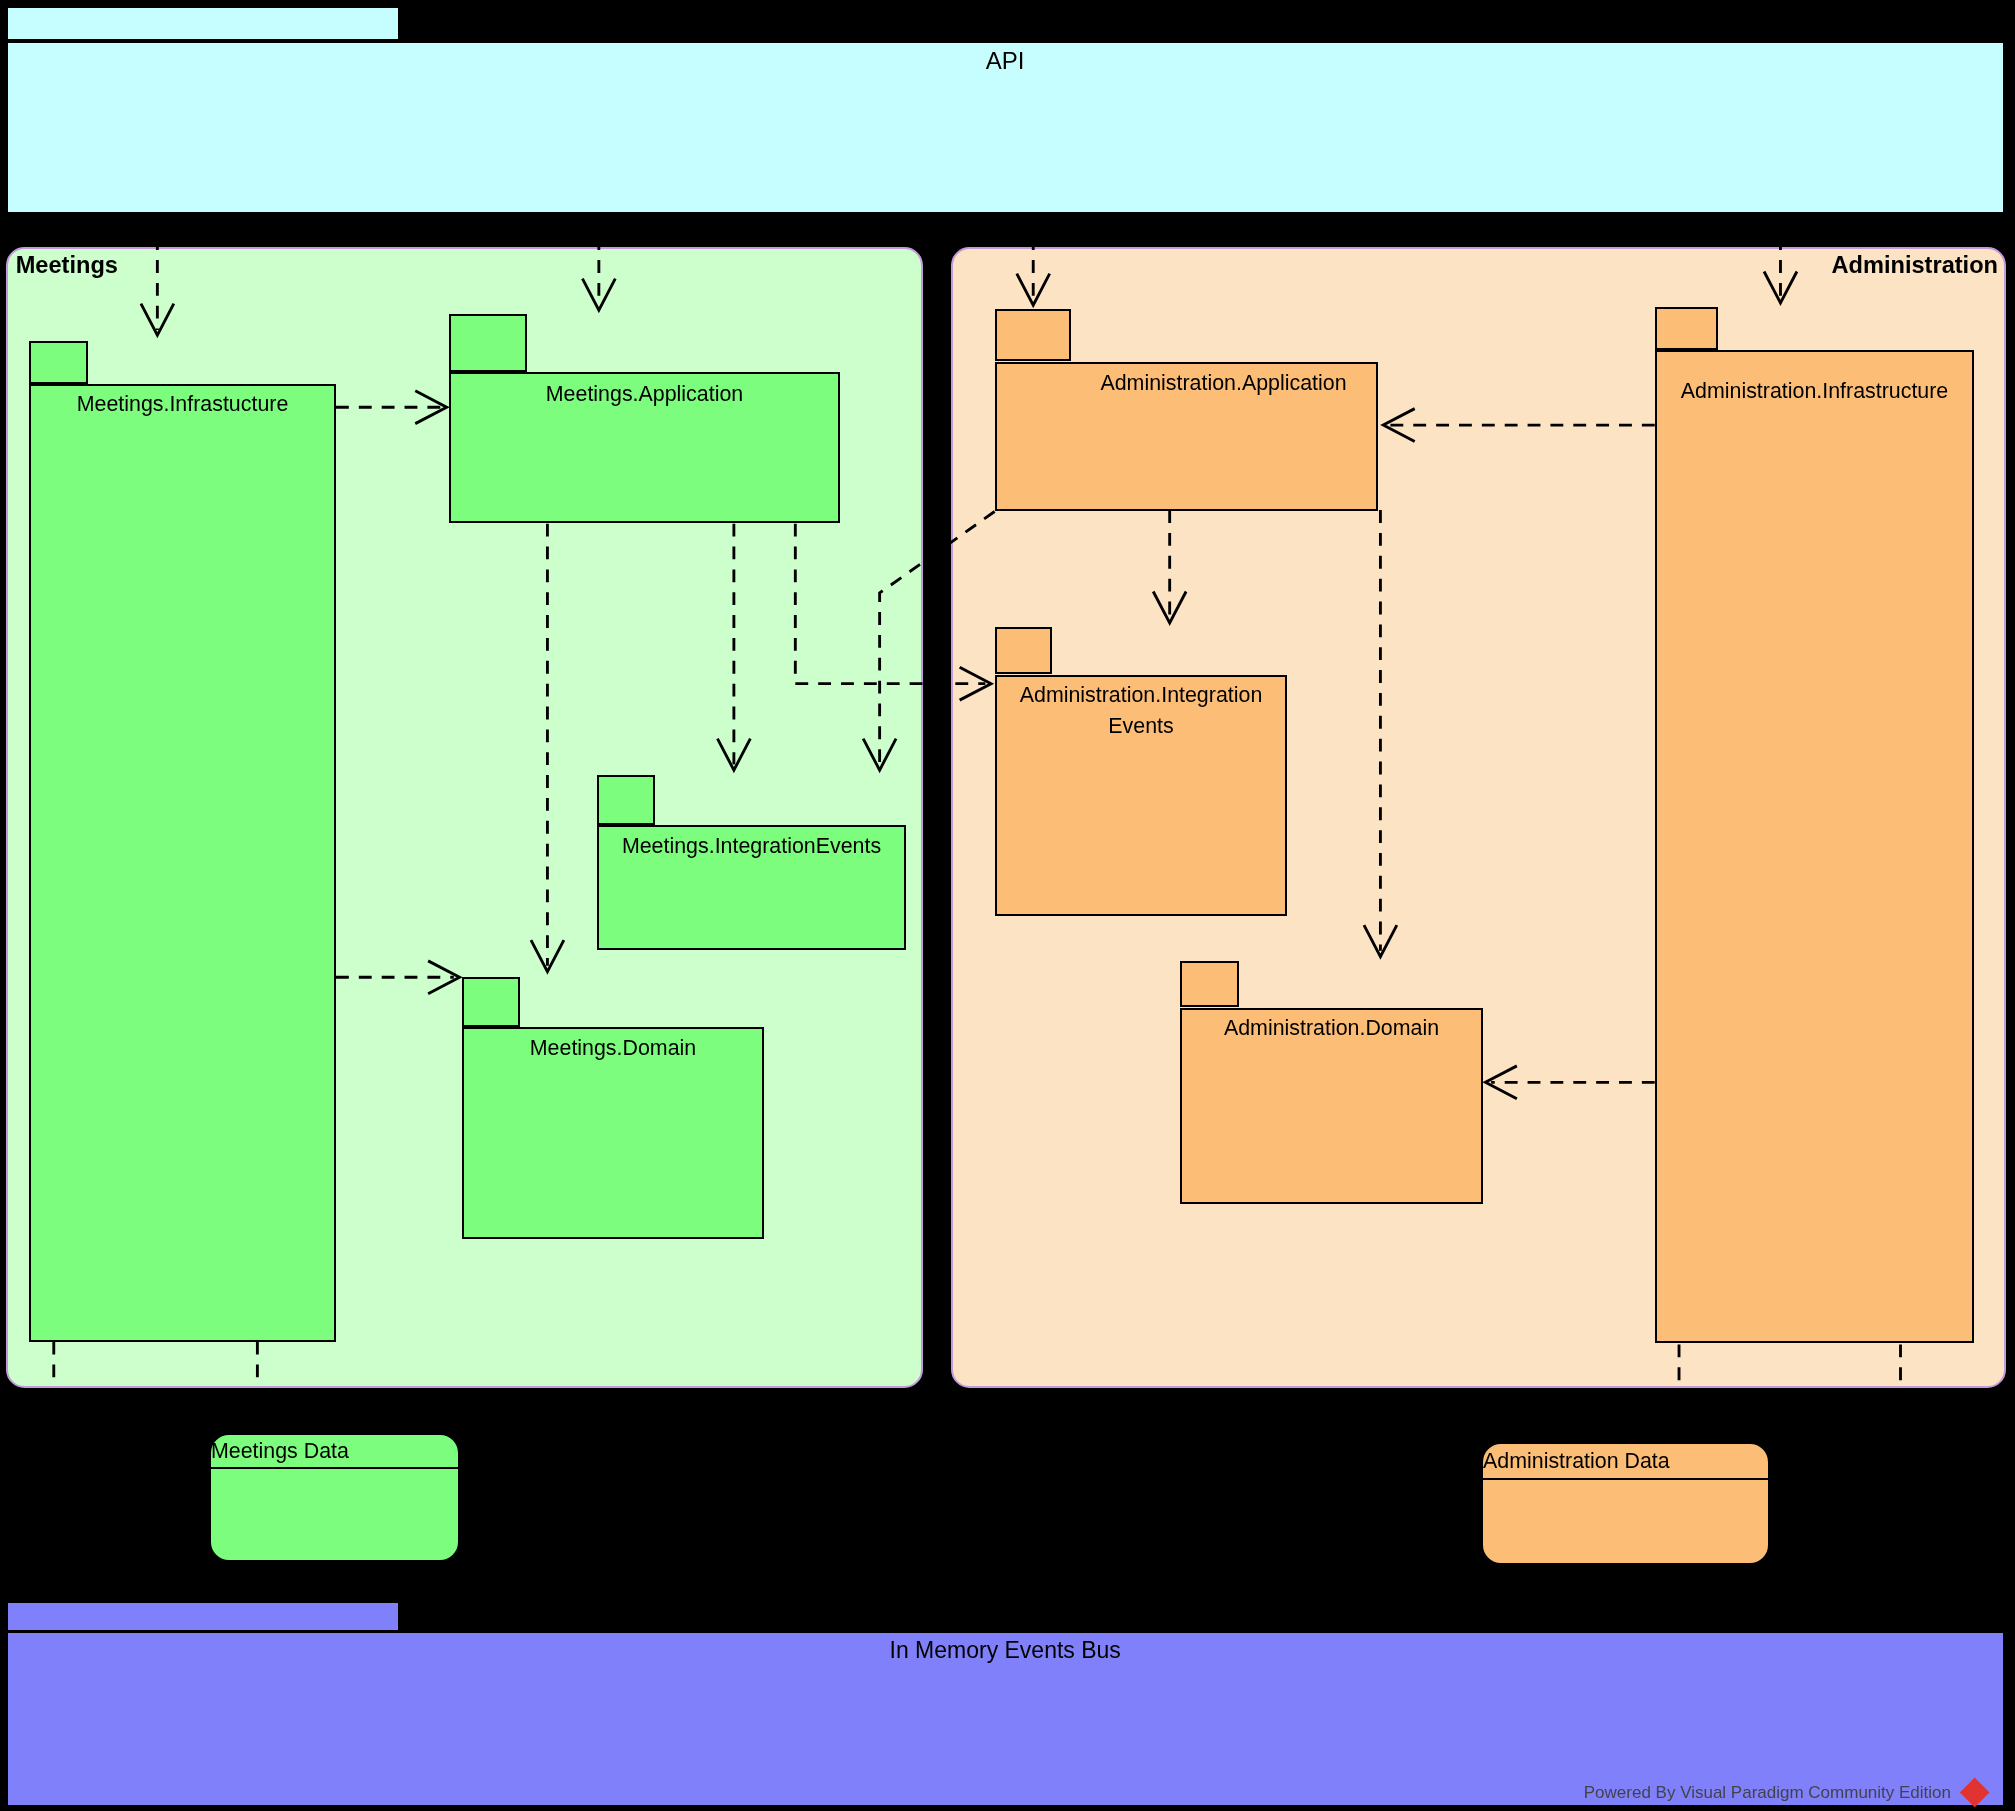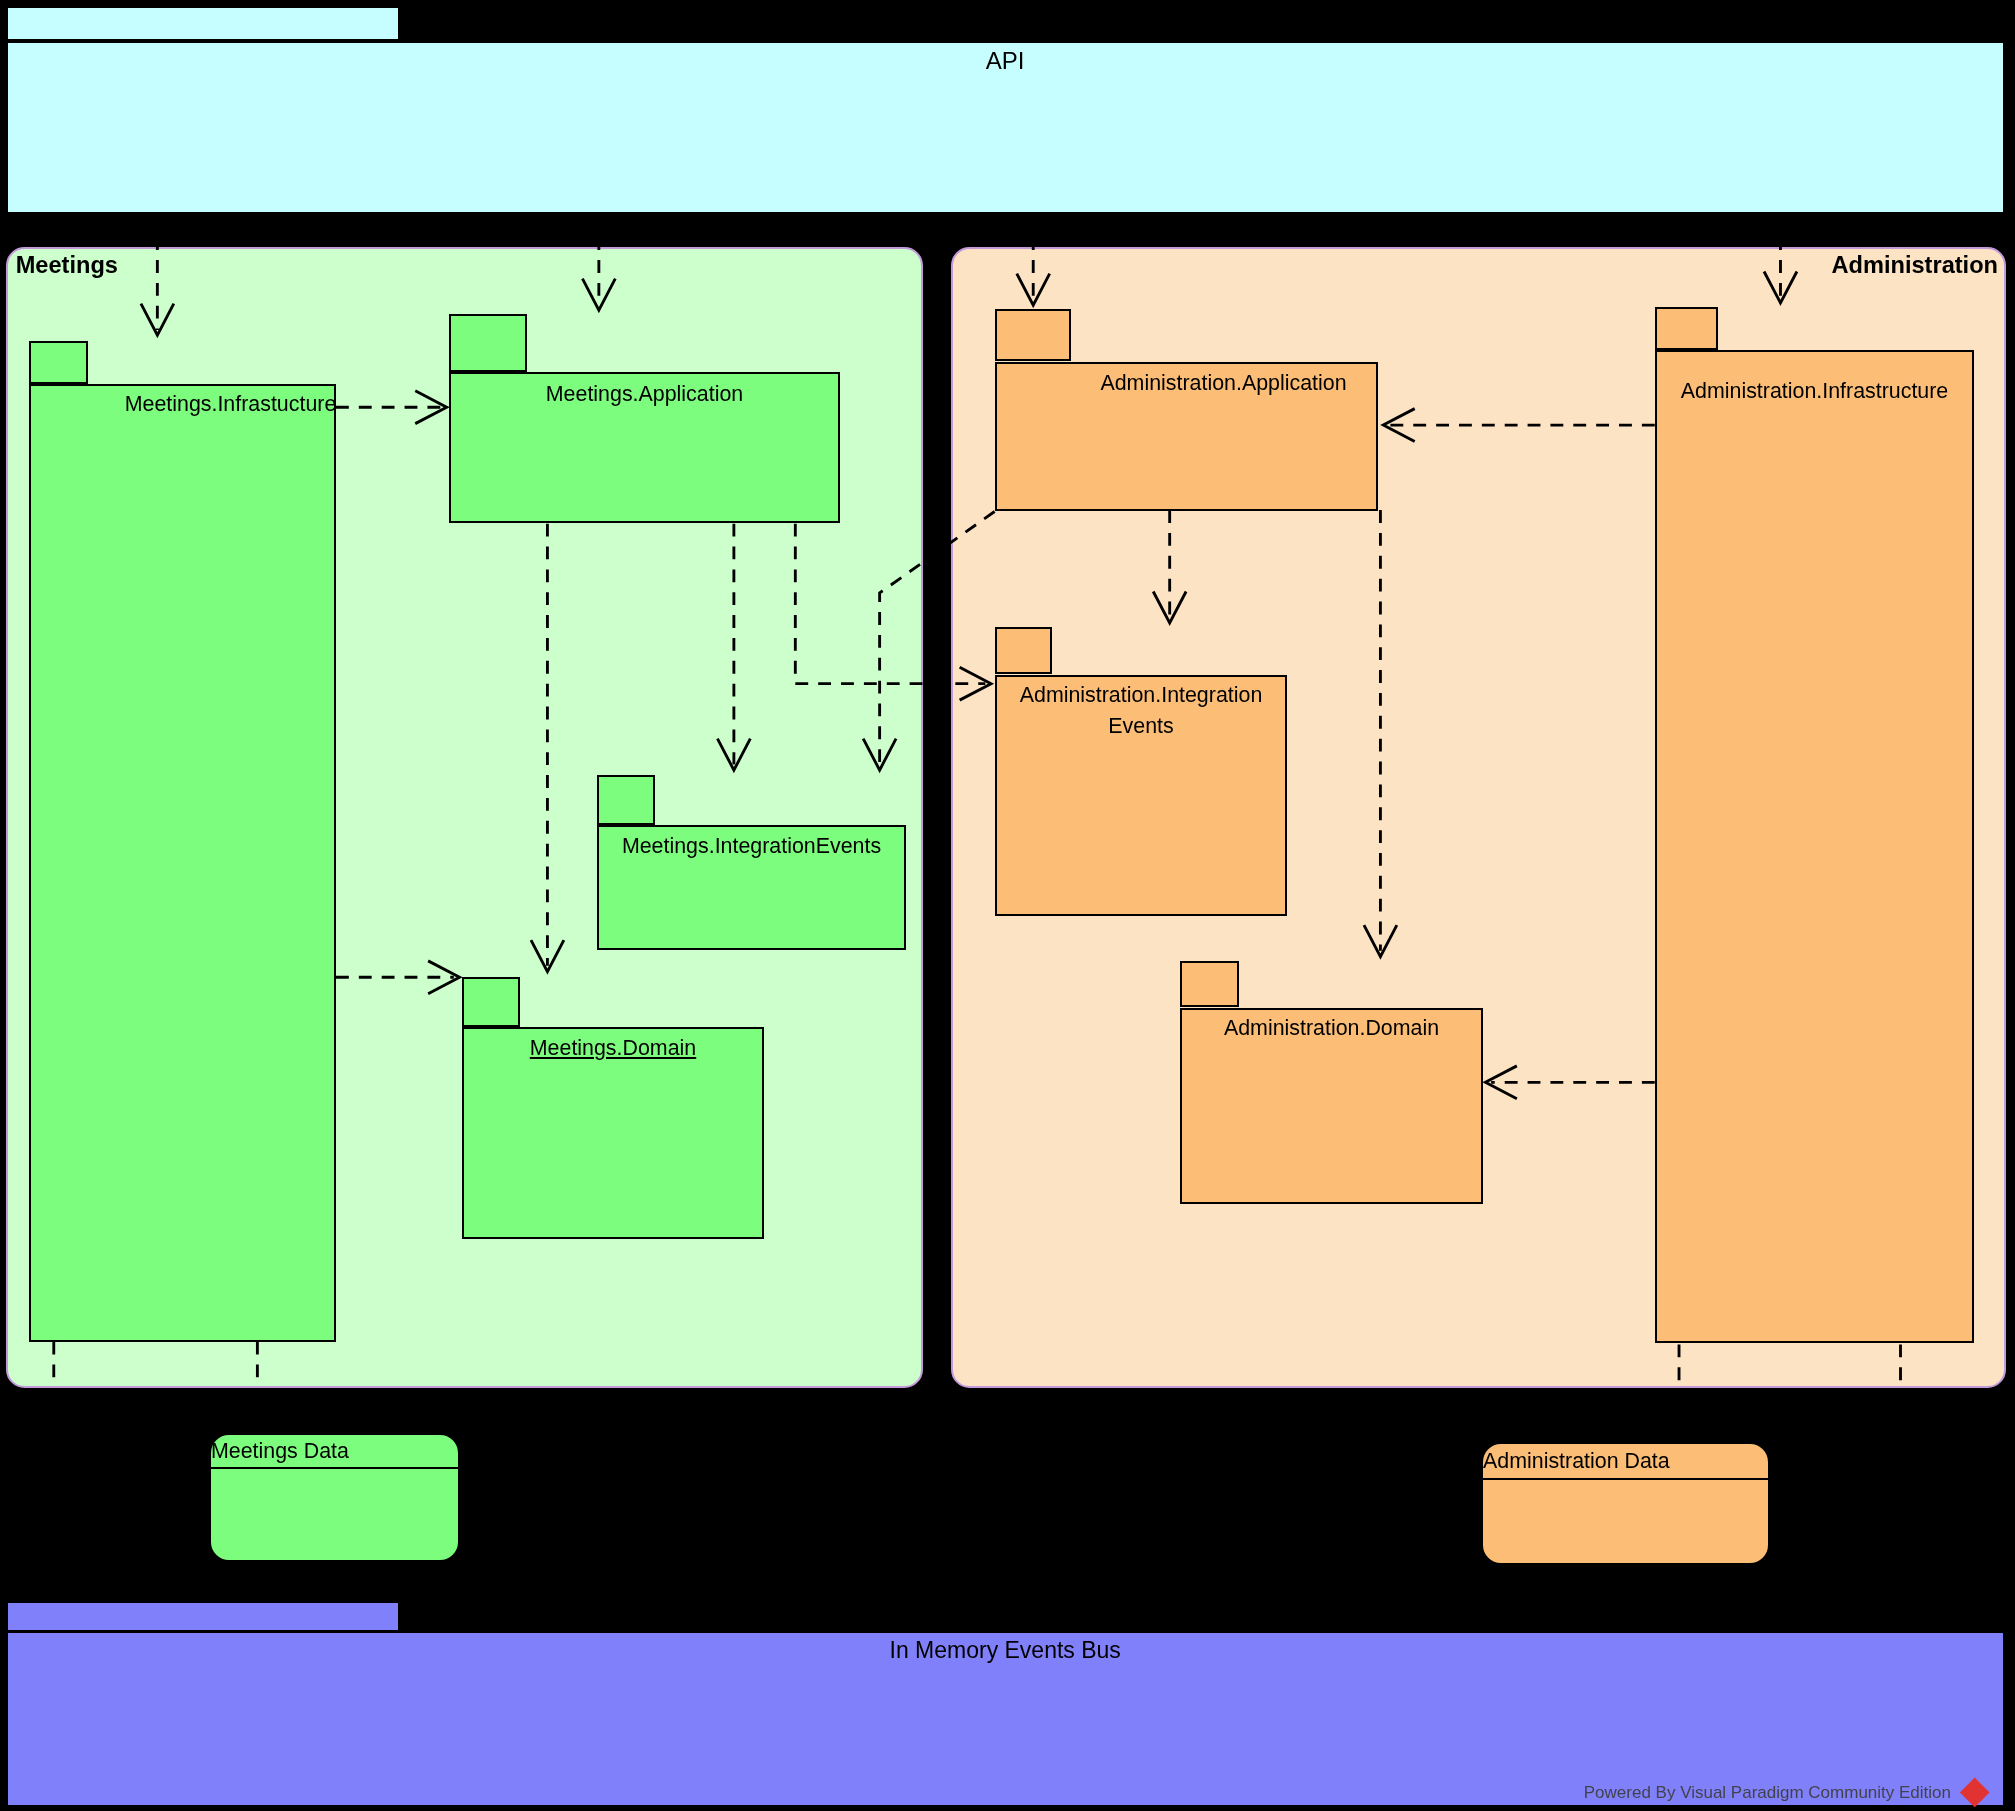--- a/index.html
+++ b/index.html
@@ -57,39 +57,39 @@
 
   <div class="container" style="left:5.7px;top:247px;width:917px;height:1141px;background:var(--meetings-container-fill);"></div>
   <div class="container-title" style="left:15.7px;top:252px;">Meetings</div>
 
   <div class="container" style="left:951px;top:247px;width:1055px;height:1141px;background:var(--administration-container-fill);"></div>
   <div class="container-title" style="right:17px;top:252px;position:absolute;">Administration</div>
 
   <div class="green">
     <div class="tab" style="left:29px;top:341px;width:59px;height:43px;"></div>
     <div class="body" style="left:29px;top:384px;width:307px;height:958px;"></div>
-    <div class="pkg-label" style="left:29px;top:389px;width:307px;margin-left:48px;">Meetings.Infrastucture</div>
+    <div class="pkg-label" style="left:29px;top:389px;width:307px;">Meetings.Infrastucture</div>
   </div>
 
   <div class="green">
     <div class="tab" style="left:449px;top:314px;width:78px;height:58px;"></div>
     <div class="body" style="left:449px;top:372px;width:391px;height:151px;"></div>
     <div class="pkg-label" style="left:449px;top:379px;width:391px;">Meetings.Application</div>
   </div>
 
   <div class="green">
     <div class="tab" style="left:597px;top:775px;width:58px;height:50px;"></div>
     <div class="body" style="left:597px;top:825px;width:309px;height:125px;"></div>
     <div class="pkg-label" style="left:597px;top:831px;width:309px;">Meetings.IntegrationEvents</div>
   </div>
 
   <div class="green">
     <div class="tab" style="left:462px;top:977px;width:58px;height:50px;"></div>
     <div class="body" style="left:462px;top:1027px;width:302px;height:212px;"></div>
-    <div class="pkg-label" style="left:462px;top:1033px;width:302px;text-decoration:underline;">Meetings.Domain</div>
+    <div class="pkg-label" style="left:462px;top:1033px;width:302px;">Meetings.Domain</div>
   </div>
 
   <div class="orange">
     <div class="tab" style="left:995px;top:309px;width:76px;height:52px;"></div>
     <div class="body" style="left:995px;top:362px;width:383px;height:149px;"></div>
     <div class="pkg-label" style="left:995px;top:368px;width:383px;padding-left:37px;">Administration.Application</div>
   </div>
 
   <div class="orange">
     <div class="tab" style="left:995px;top:627px;width:57px;height:47px;"></div>

